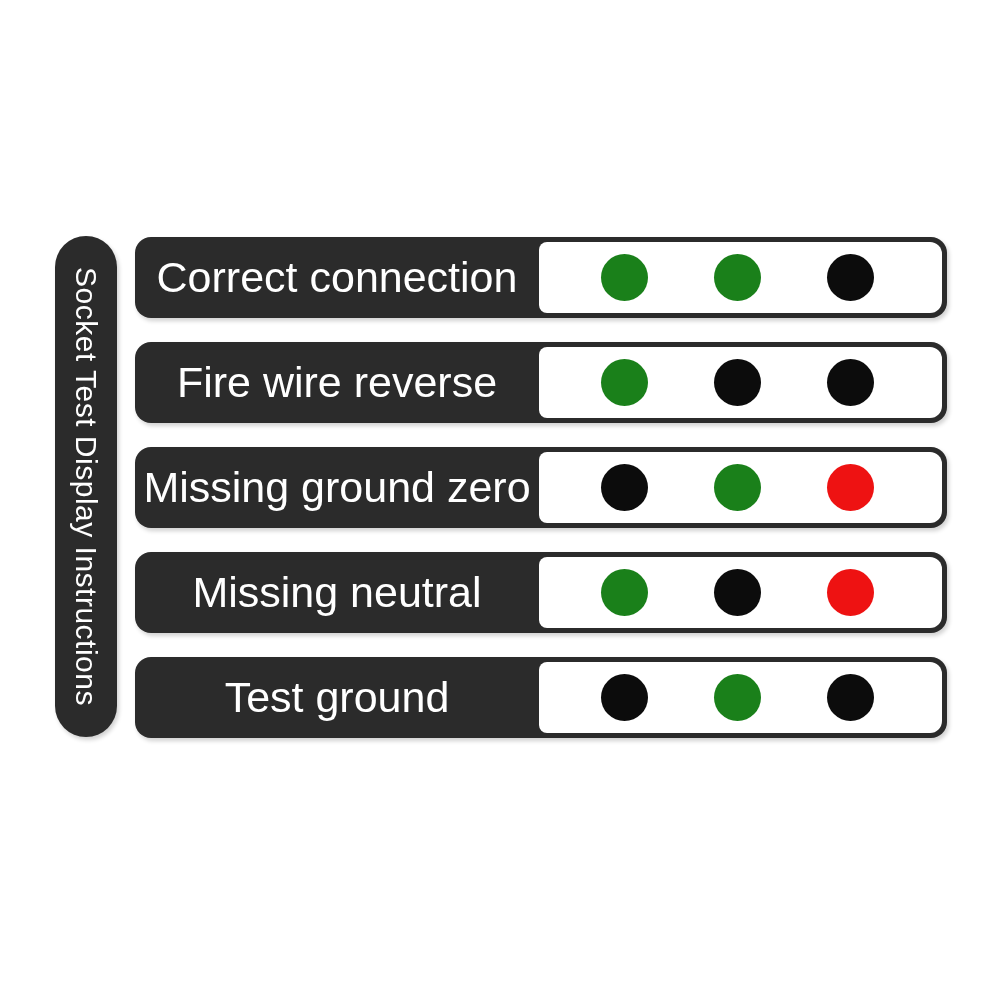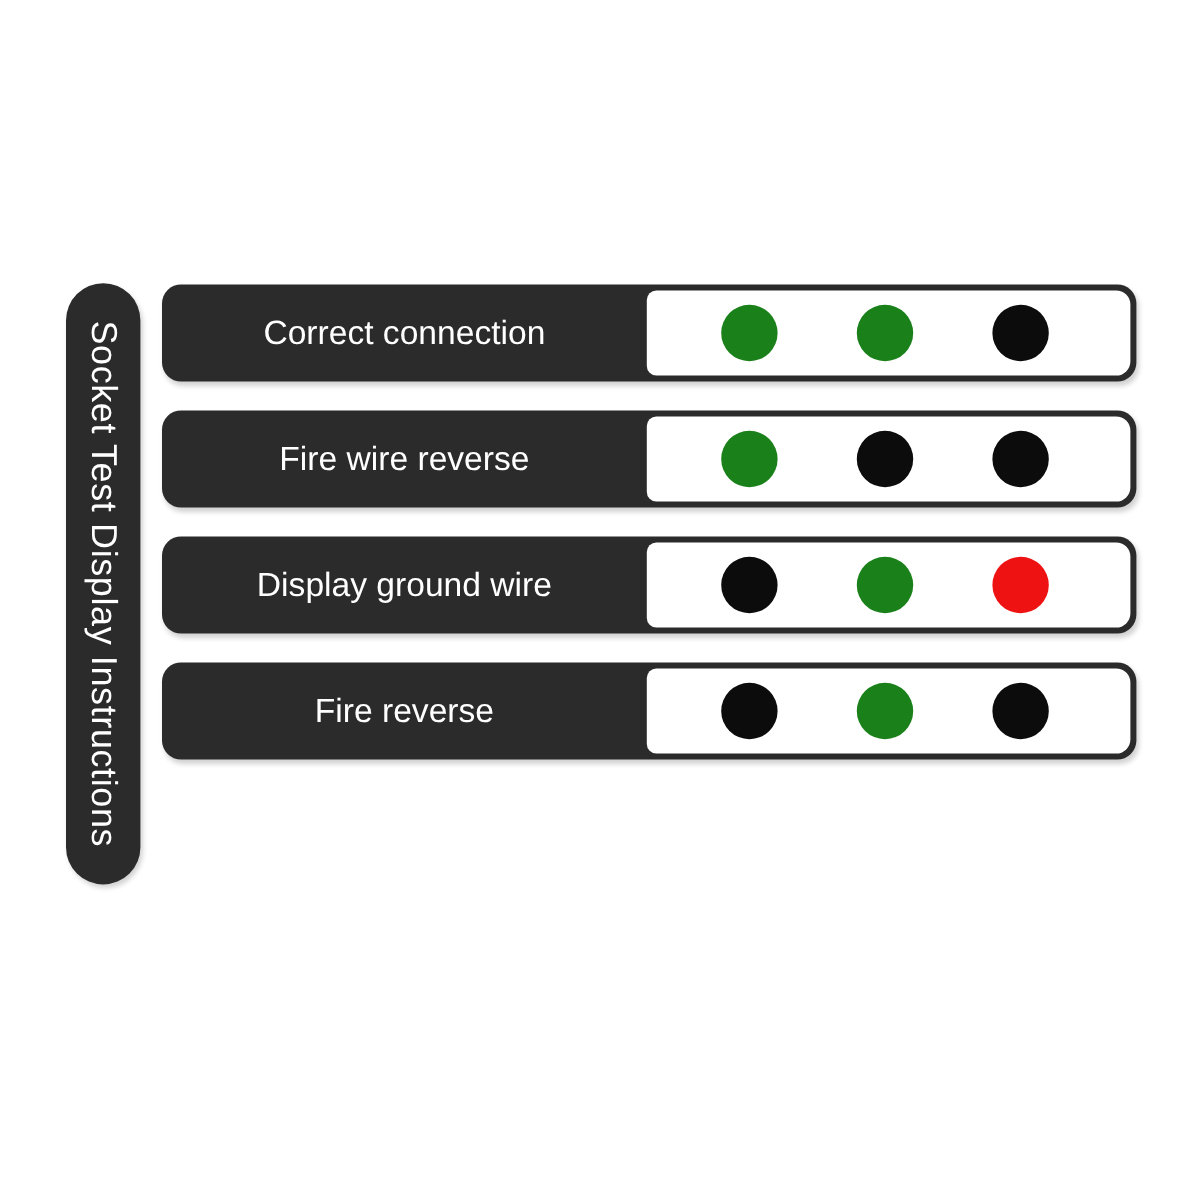--- a/index.html
+++ b/index.html
@@ -50,21 +50,21 @@
     border-radius: 16px;
     display: flex;
     box-shadow: 2px 3px 4px rgba(0,0,0,0.18);
   }
   .row-label {
     flex: 0 0 404px;
     display: flex;
     align-items: center;
     justify-content: center;
     color: #ffffff;
-    font-size: 28px;
+    font-size: 43px;
     white-space: nowrap;
   }
   .lights-panel {
     flex: 1;
     margin: 5px 5px 5px 0;
     background: var(--panel-bg, #ffffff);
     border-radius: 8px 12px 12px 8px;
     display: flex;
     align-items: center;
     padding-left: 62px;
@@ -98,31 +98,39 @@
     <div class="row">
       <div class="row-label">Fire wire reverse</div>
       <div class="lights-panel">
         <span class="dot" style="background: rgb(26, 128, 26);"></span>
         <span class="dot" style="background: rgb(12, 12, 12);"></span>
         <span class="dot" style="background: rgb(12, 12, 12);"></span>
       </div>
     </div>
 
     <div class="row">
-      <div class="row-label">Display ground wire</div>
+      <div class="row-label">Missing ground zero</div>
       <div class="lights-panel">
         <span class="dot" style="background: rgb(12, 12, 12);"></span>
         <span class="dot" style="background: rgb(26, 128, 26);"></span>
         <span class="dot" style="background: rgb(238, 18, 18);"></span>
       </div>
     </div>
 
+    <div class="row">
+      <div class="row-label">Missing neutral</div>
+      <div class="lights-panel">
+        <span class="dot" style="background: rgb(26, 128, 26);"></span>
+        <span class="dot" style="background: rgb(12, 12, 12);"></span>
+        <span class="dot" style="background: rgb(238, 18, 18);"></span>
+      </div>
+    </div>
 
     <div class="row">
-      <div class="row-label">Fire reverse</div>
+      <div class="row-label">Test ground</div>
       <div class="lights-panel">
         <span class="dot" style="background: rgb(12, 12, 12);"></span>
         <span class="dot" style="background: rgb(26, 128, 26);"></span>
         <span class="dot" style="background: rgb(12, 12, 12);"></span>
       </div>
     </div>
   </div>
 
 </div>
 

